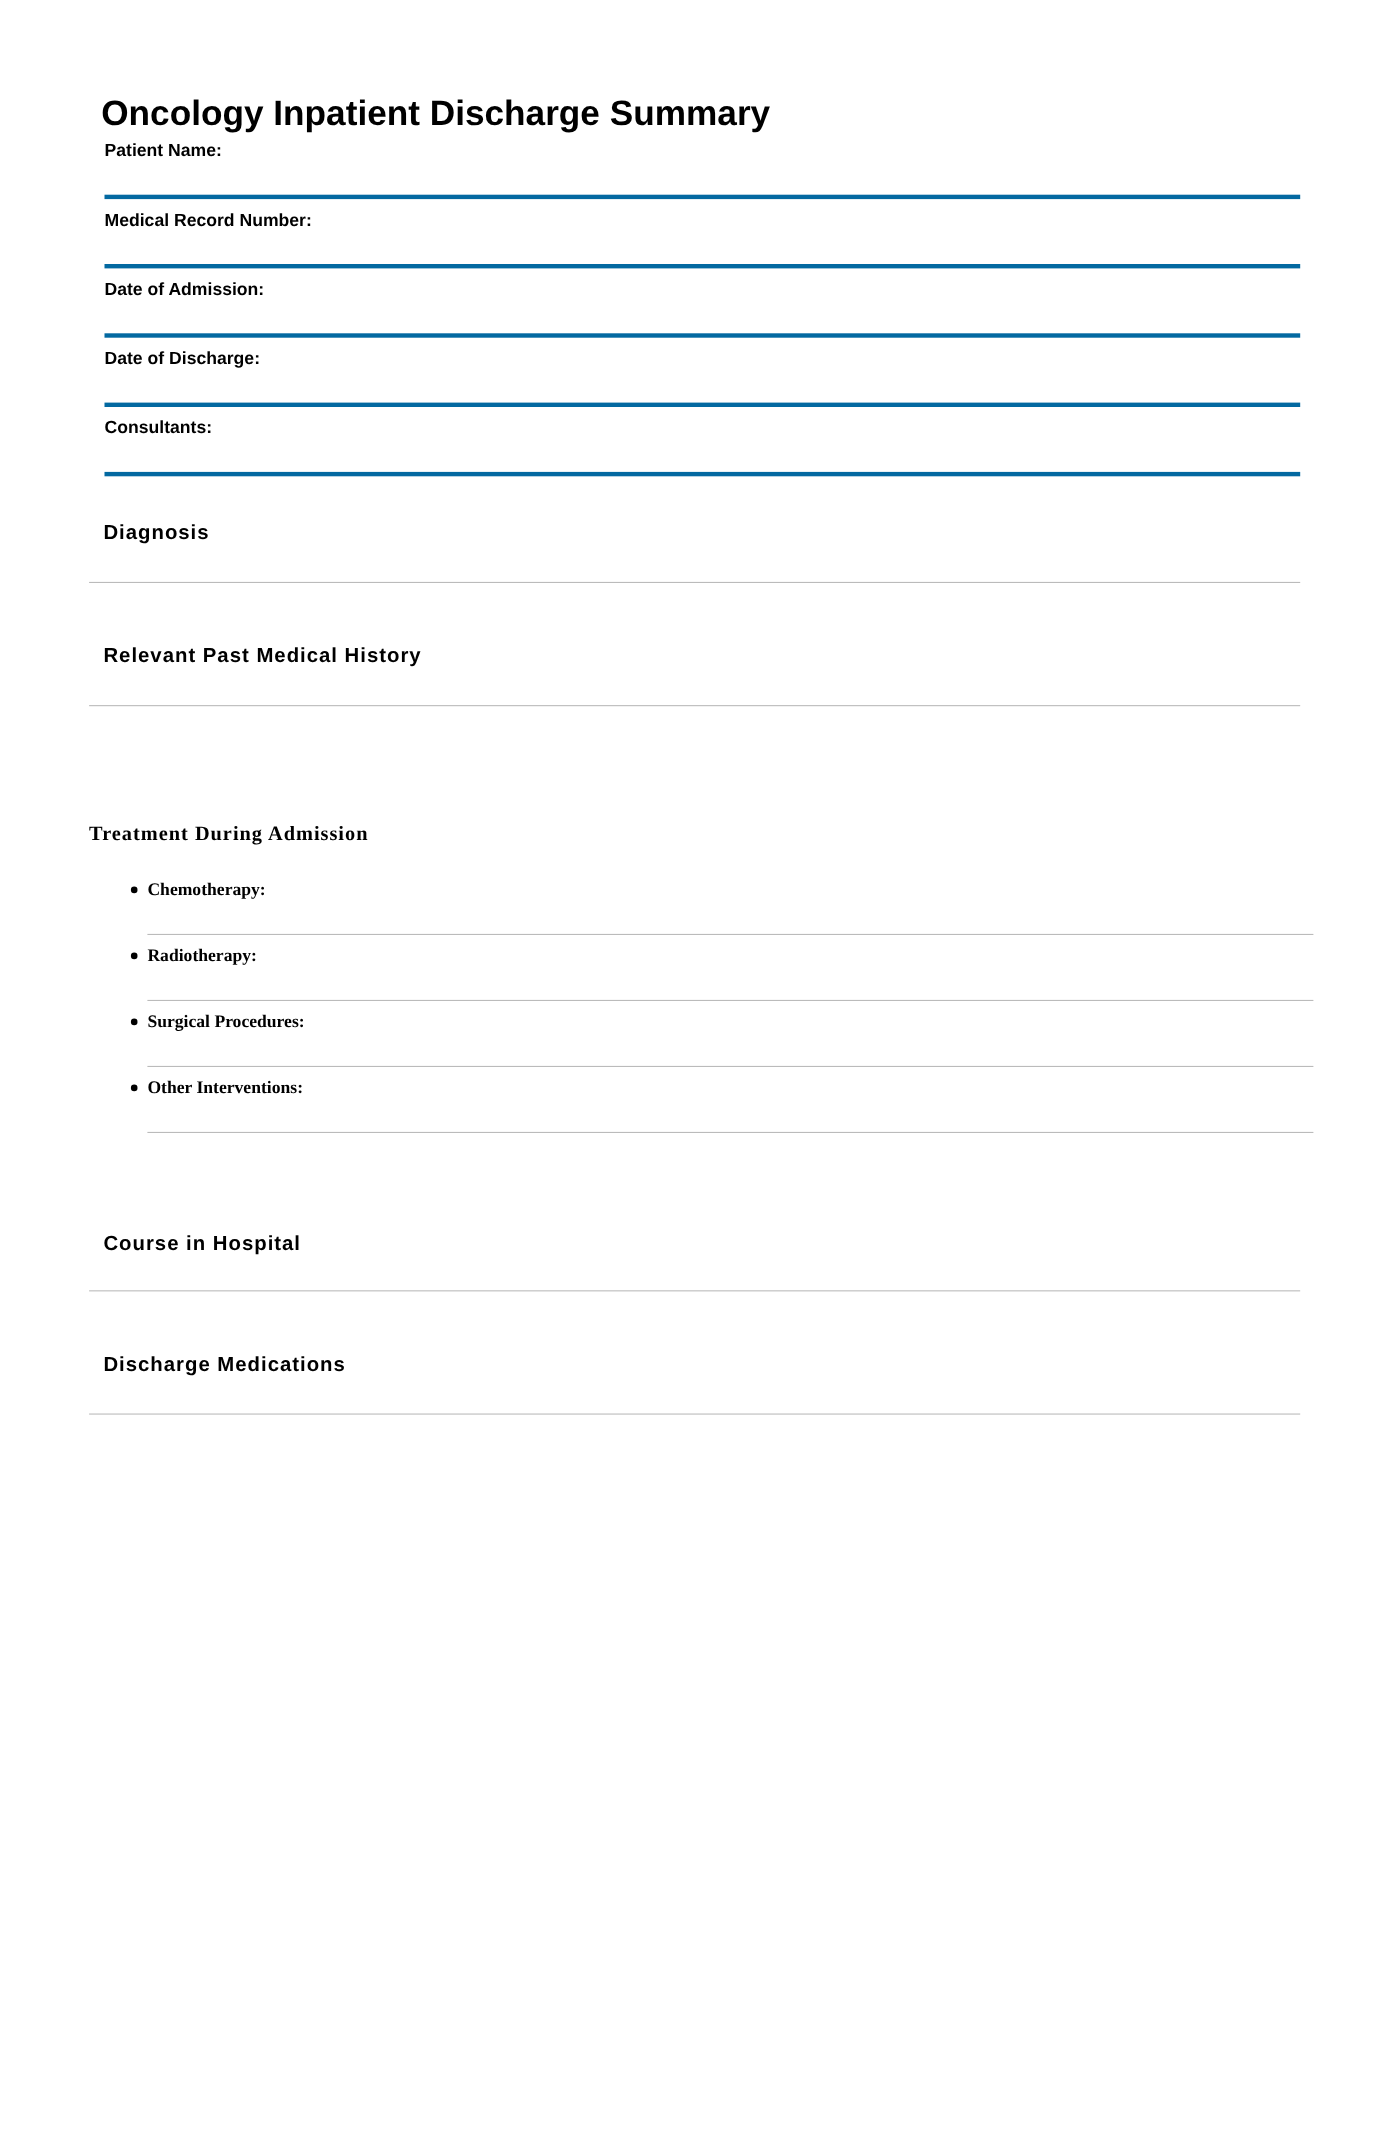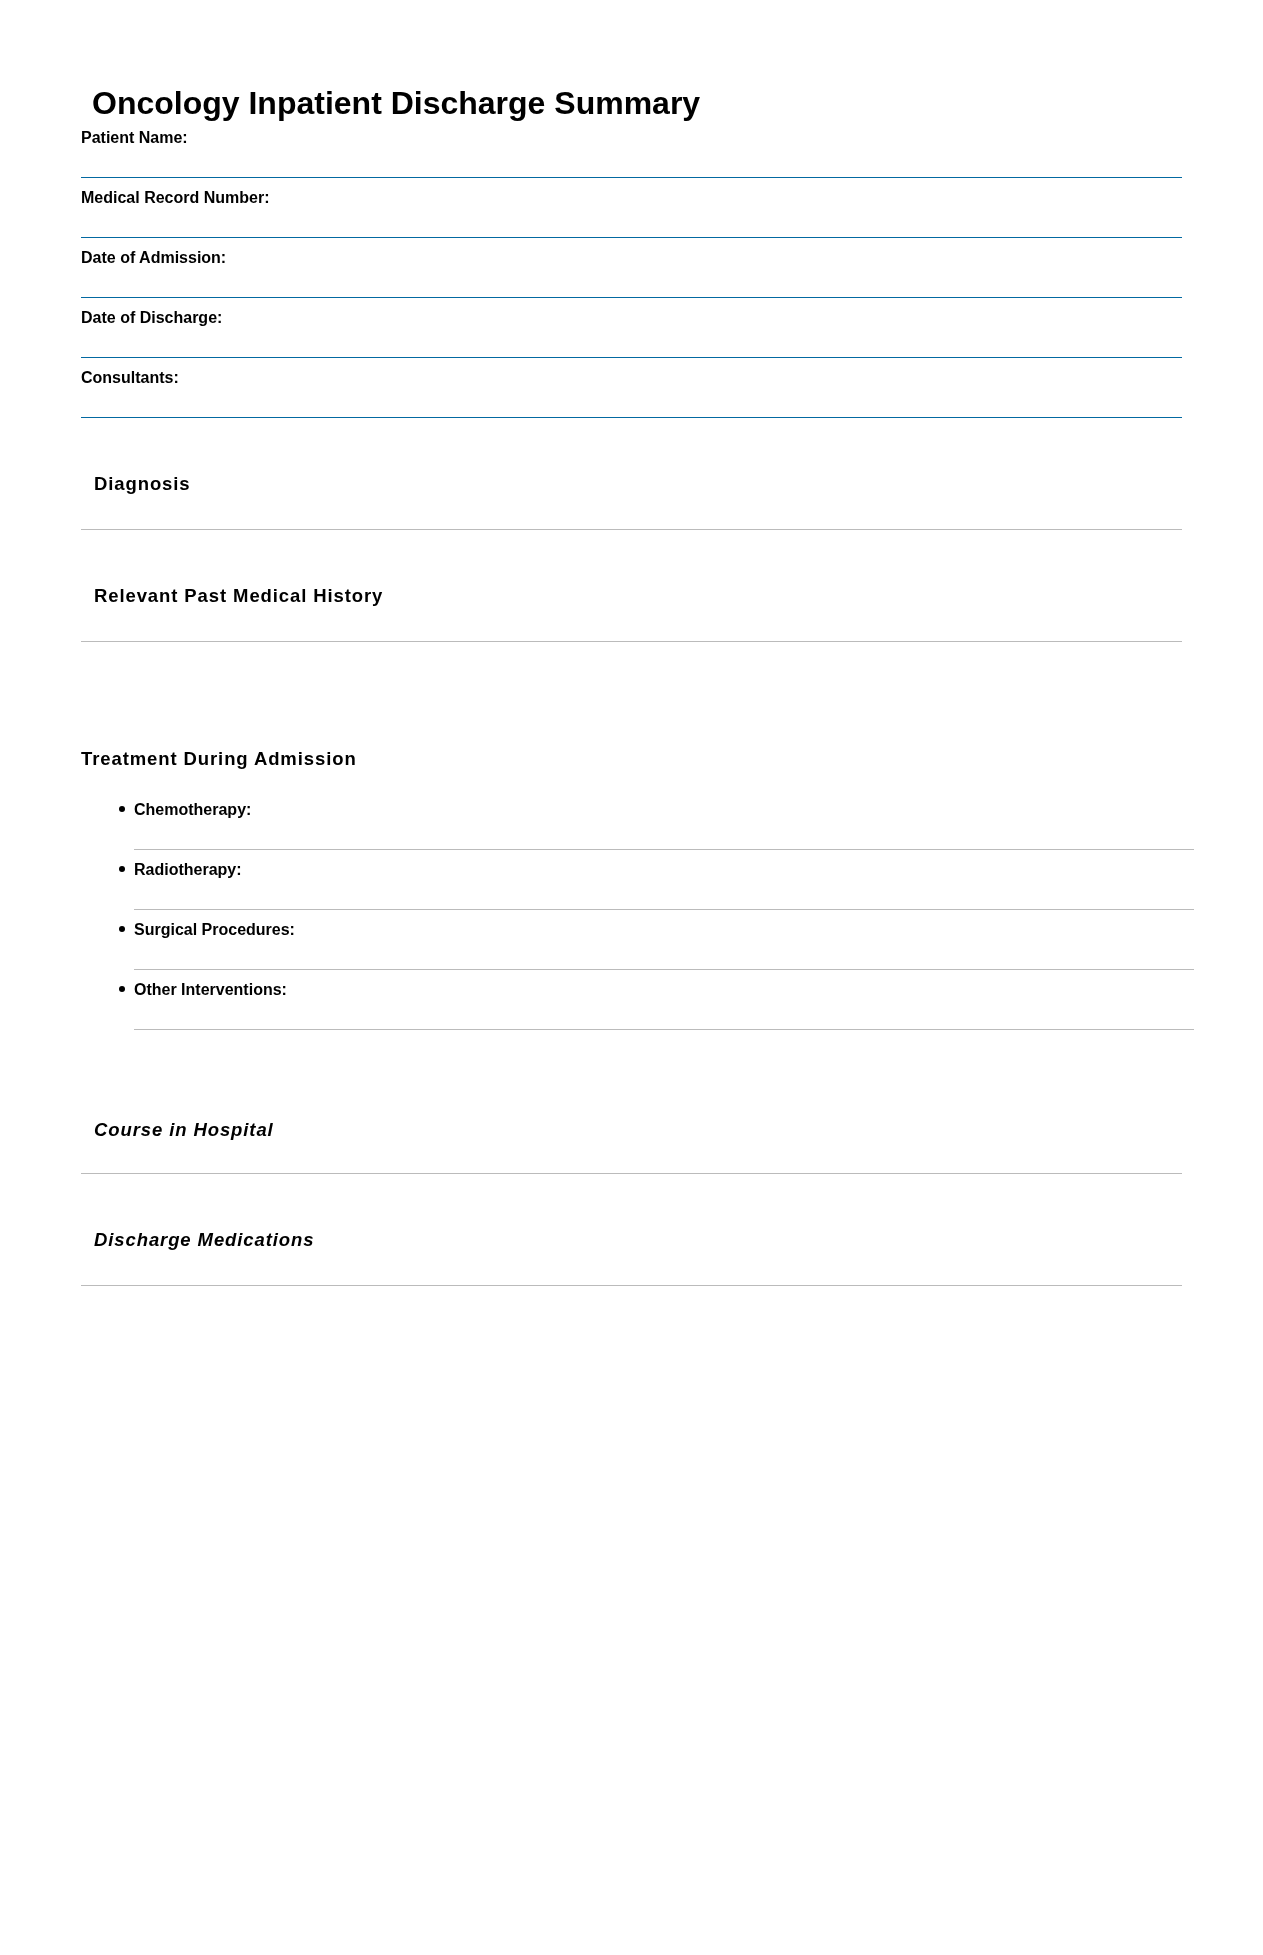--- a/index.html
+++ b/index.html
@@ -7,21 +7,21 @@
     width: 1263px; height: 1955px; position: relative; overflow: hidden;
     font-family: "Liberation Sans", sans-serif; color: #000;
   }
   .page { position: absolute; left: 81px; top: 0; width: 1101px; }
   h1.title {
     margin: 11px; position: absolute; top: 72px; left: 0;
     font-size: 32px; font-weight: bold; line-height: 40px; white-space: nowrap;
   }
   .fields { position: absolute; top: 118px; left: 0; width: 1101px; }
   .field {
-    height: 59px; border-bottom: 1px solid #0369a1; box-sizing: content-box;
+    height: 59px; border-bottom: 4px solid #0369a1; box-sizing: content-box; margin-left: 14px;
   }
   .field .label {
     display: block; padding-top: 10px; font-size: 16px; font-weight: bold; line-height: 20px;
   }
   .field .value { display: block; font-size: 16px; min-height: 20px; }
   .sections { position: absolute; top: 418px; left: 0; width: 1101px; }
   .section { border-bottom: 1px solid #bbbbbb; height: 111px; position: relative; }
   .section h2 {
     margin: 13px; position: absolute; top: 42px; left: 0;
     font-size: 18.5px; font-weight: bold; letter-spacing: 0.9px; line-height: 22px; white-space: nowrap;
@@ -80,21 +80,21 @@
     <div class="section">
       <h2>Diagnosis</h2>
       <div class="content"></div>
     </div>
     <div class="section">
       <h2>Relevant Past Medical History</h2>
       <div class="content"></div>
     </div>
   </div>
 
-  <div style="position:absolute; top:418px; left:0; width:1101px;">
+  <div style="position:absolute; top:418px; left:0; width:1101px;font-family:Liberation Serif, serif;">
     <div class="treatment">
       <h2 style="top:330px;">Treatment During Admission</h2>
       <ul class="tx-list" style="top:360px;">
         <li>
           <span class="bullet"></span>
           <span class="label">Chemotherapy:</span>
         </li>
         <li>
           <span class="bullet"></span>
           <span class="label">Radiotherapy:</span>
@@ -104,21 +104,21 @@
           <span class="label">Surgical Procedures:</span>
         </li>
         <li>
           <span class="bullet"></span>
           <span class="label">Other Interventions:</span>
         </li>
       </ul>
     </div>
   </div>
 
-  <div style="position:absolute; top:1063px; left:0; width:1101px;font-style:italic;">
+  <div style="position:absolute; top:1063px; left:0; width:1101px;">
     <div class="section" style="height:110px;">
       <h2 style="top:43px;">Course in Hospital</h2>
       <div class="content"></div>
     </div>
     <div class="section">
       <h2>Discharge Medications</h2>
       <div class="content"></div>
     </div>
   </div>
 

